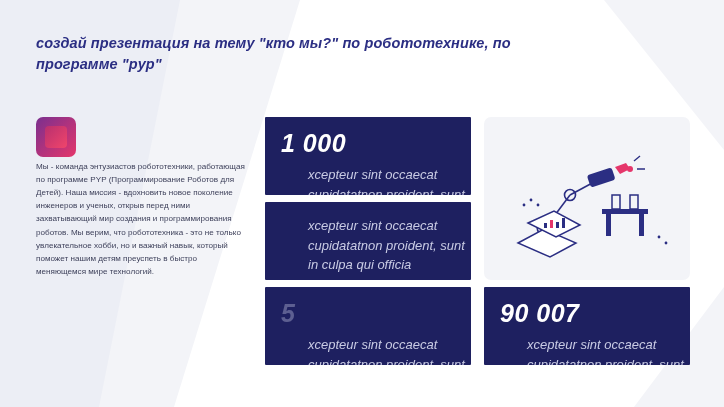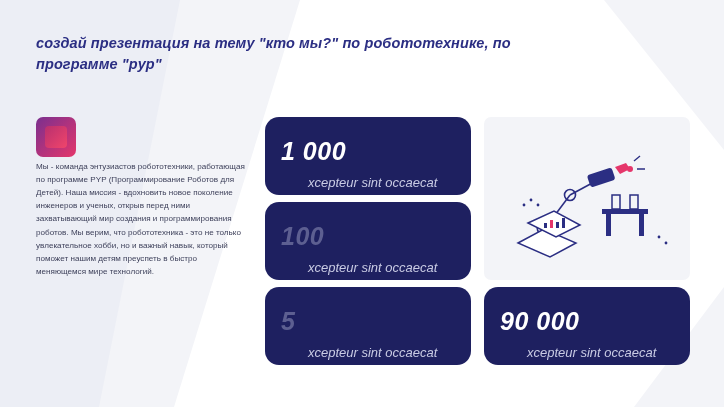--- a/index.html
+++ b/index.html
@@ -86,23 +86,23 @@
     width: 212px;
     font-size: 8.1px;
     line-height: 1.62;
     color: #3c3f59;
   }
 
   
   .card {
     position: absolute;
     background: #1e2060;
-    border-radius: 14px;
+    border-radius: 1px;
     box-sizing: border-box;
-    padding: 22px 16px 12px 16px;
+    padding: 14px 16px 12px 16px;
     color: #ffffff;
     overflow: hidden;
   }
   .card .num {
     font-size: 25px;
     font-weight: bold;
     font-style: italic;
     letter-spacing: 0.5px;
     line-height: 1;
     margin-bottom: 9px;
@@ -151,31 +151,30 @@
   </div>
 
   <div class="body-text">Мы - команда энтузиастов робототехники, работающая по программе PYP (Программирование Роботов для Детей). Наша миссия - вдохновить новое поколение инженеров и ученых, открыв перед ними захватывающий мир создания и программирования роботов. Мы верим, что робототехника - это не только увлекательное хобби, но и важный навык, который поможет нашим детям преуспеть в быстро меняющемся мире технологий.</div>
 
   <div class="card" id="card-1000">
     <div class="num">1 000</div>
     <div class="desc">xcepteur sint occaecat cupidatatnon proident, sunt in culpa qui officia</div>
   </div>
 
   <div class="card muted" id="card-100">
-    <div class="num">100</div>
     <div class="desc">xcepteur sint occaecat cupidatatnon proident, sunt in culpa qui officia</div>
   </div>
 
   <div class="card muted" id="card-5">
     <div class="num">5</div>
     <div class="desc">xcepteur sint occaecat cupidatatnon proident, sunt in culpa qui officia</div>
   </div>
 
   <div class="card" id="card-90000">
-    <div class="num">90 000</div>
+    <div class="num">90 007</div>
     <div class="desc">xcepteur sint occaecat cupidatatnon proident, sunt in culpa qui officia</div>
   </div>
 
   <div class="illus">
     <svg width="206" height="163" viewBox="0 0 206 163" xmlns="http://www.w3.org/2000/svg">
 
       <circle cx="62" cy="110" r="9" fill="none" stroke="#2b2e83" stroke-width="1.6"></circle>
       <circle cx="62" cy="110" r="3" fill="#2b2e83"></circle>
 
       <line x1="62" y1="110" x2="86" y2="78" stroke="#2b2e83" stroke-width="1.6"></line>

